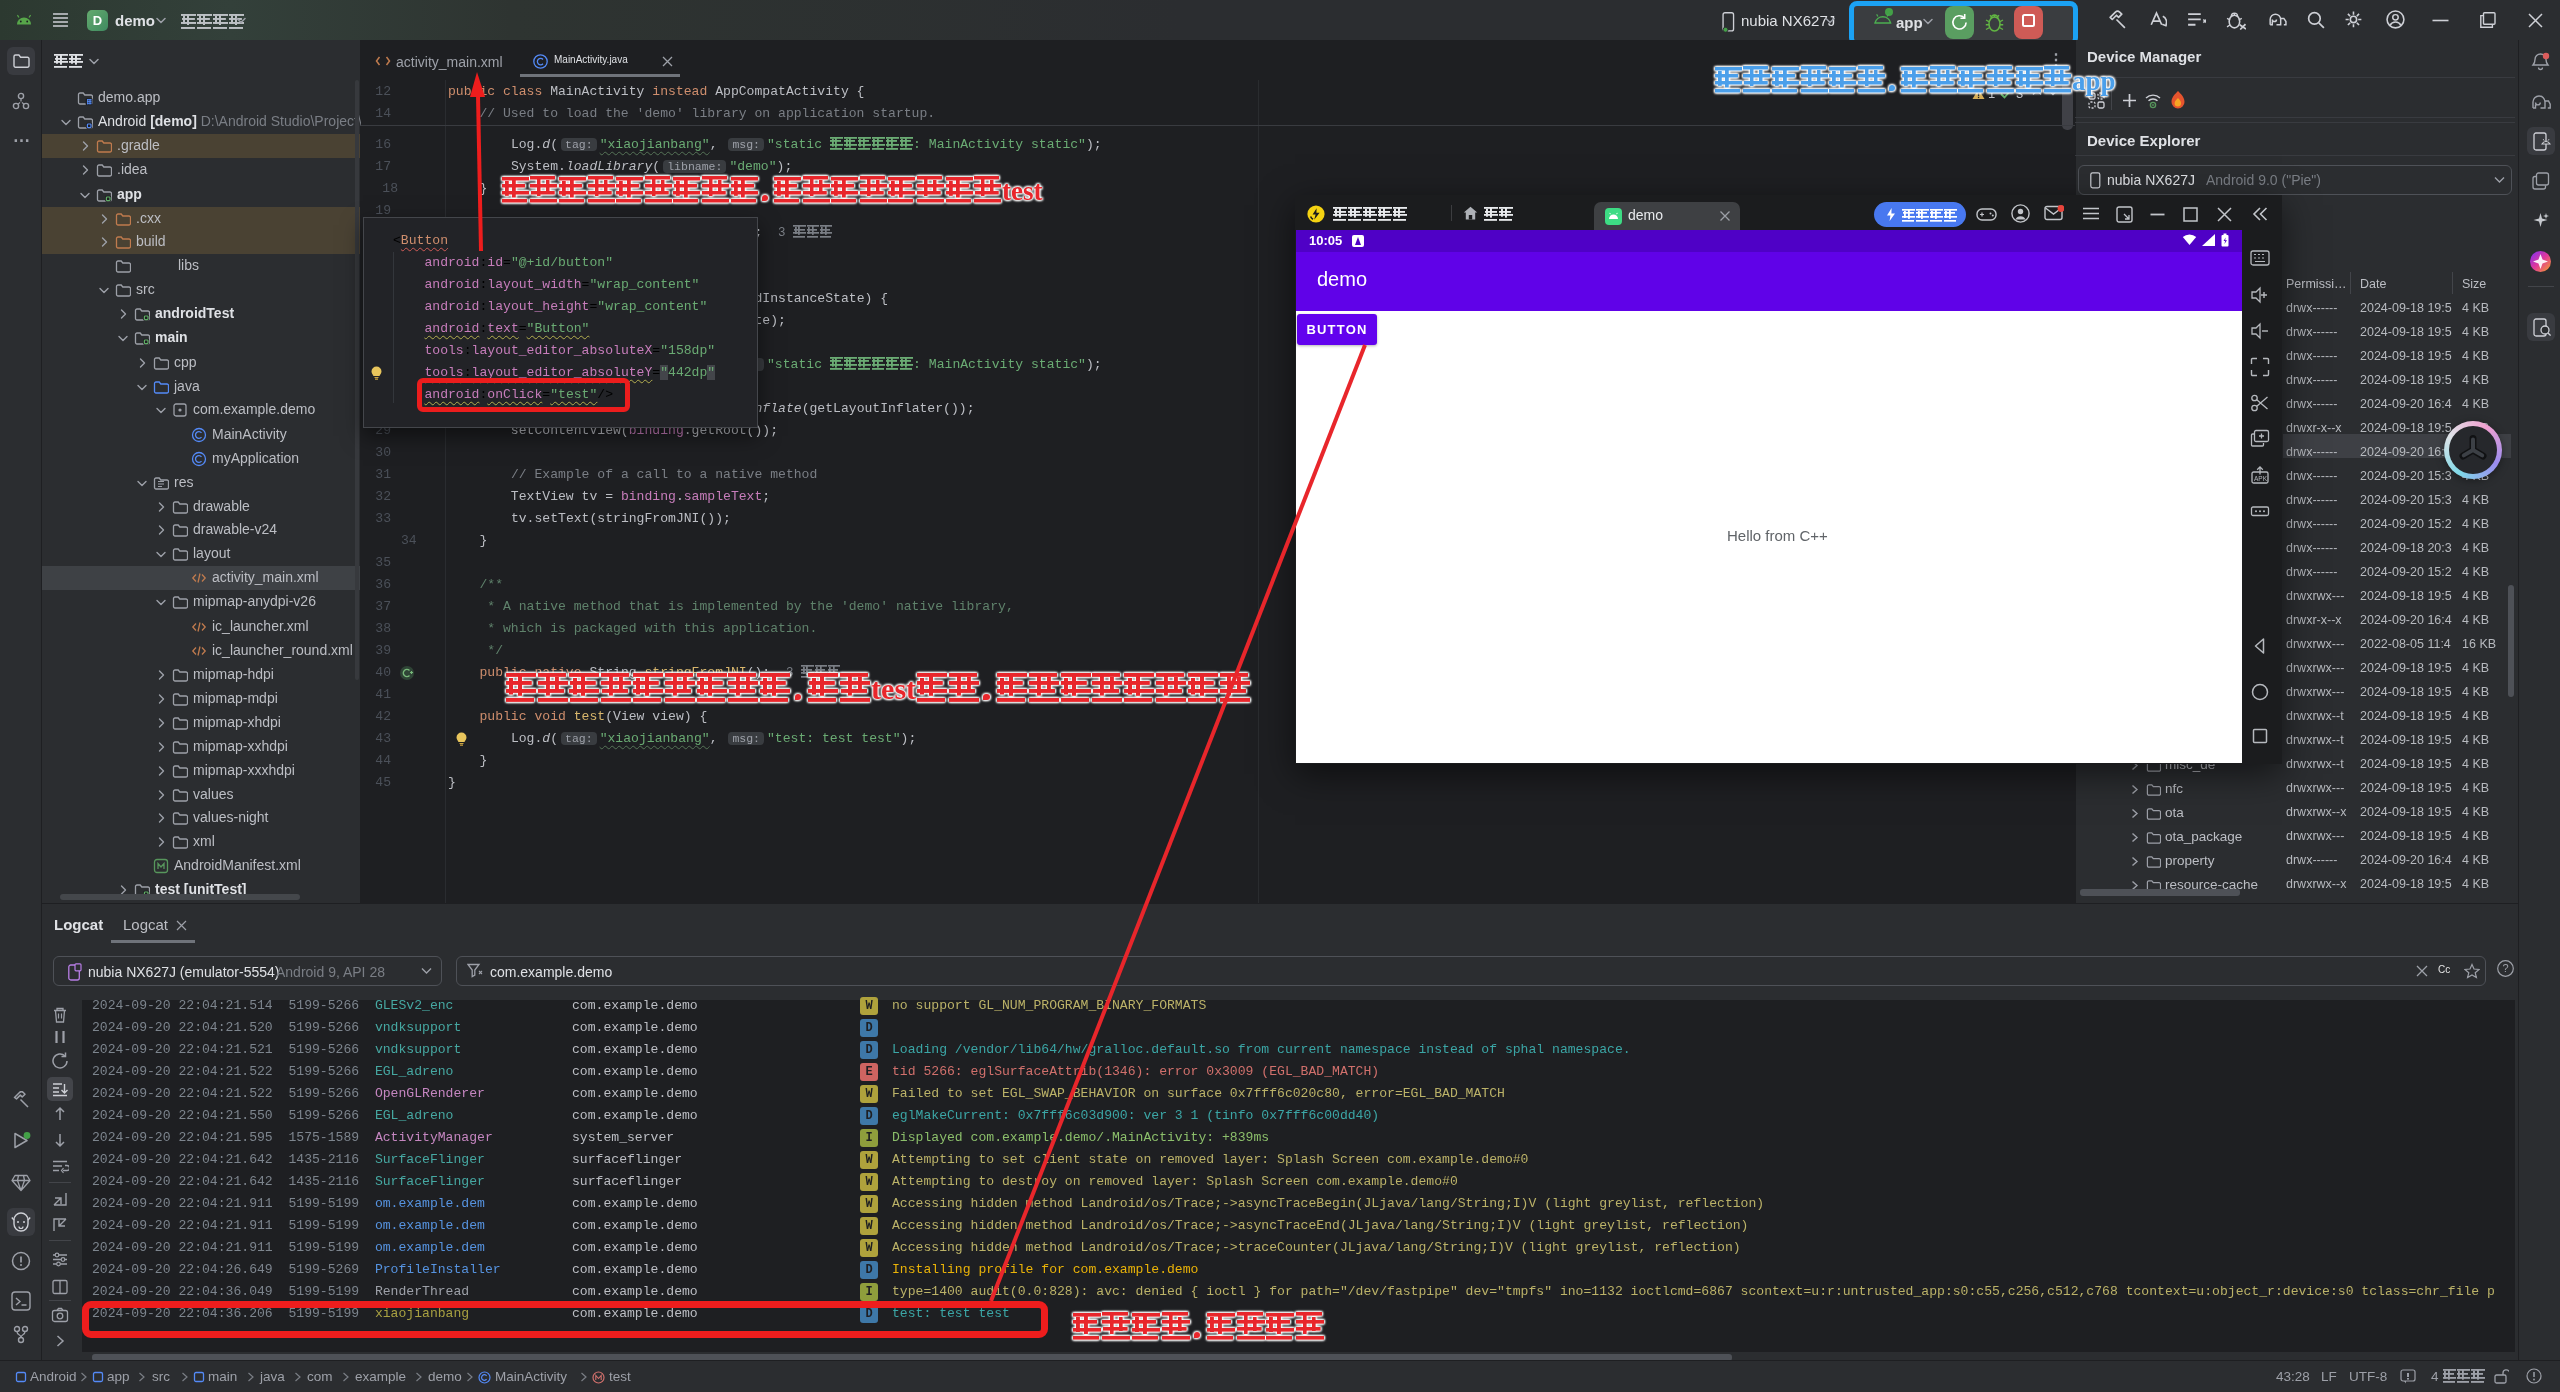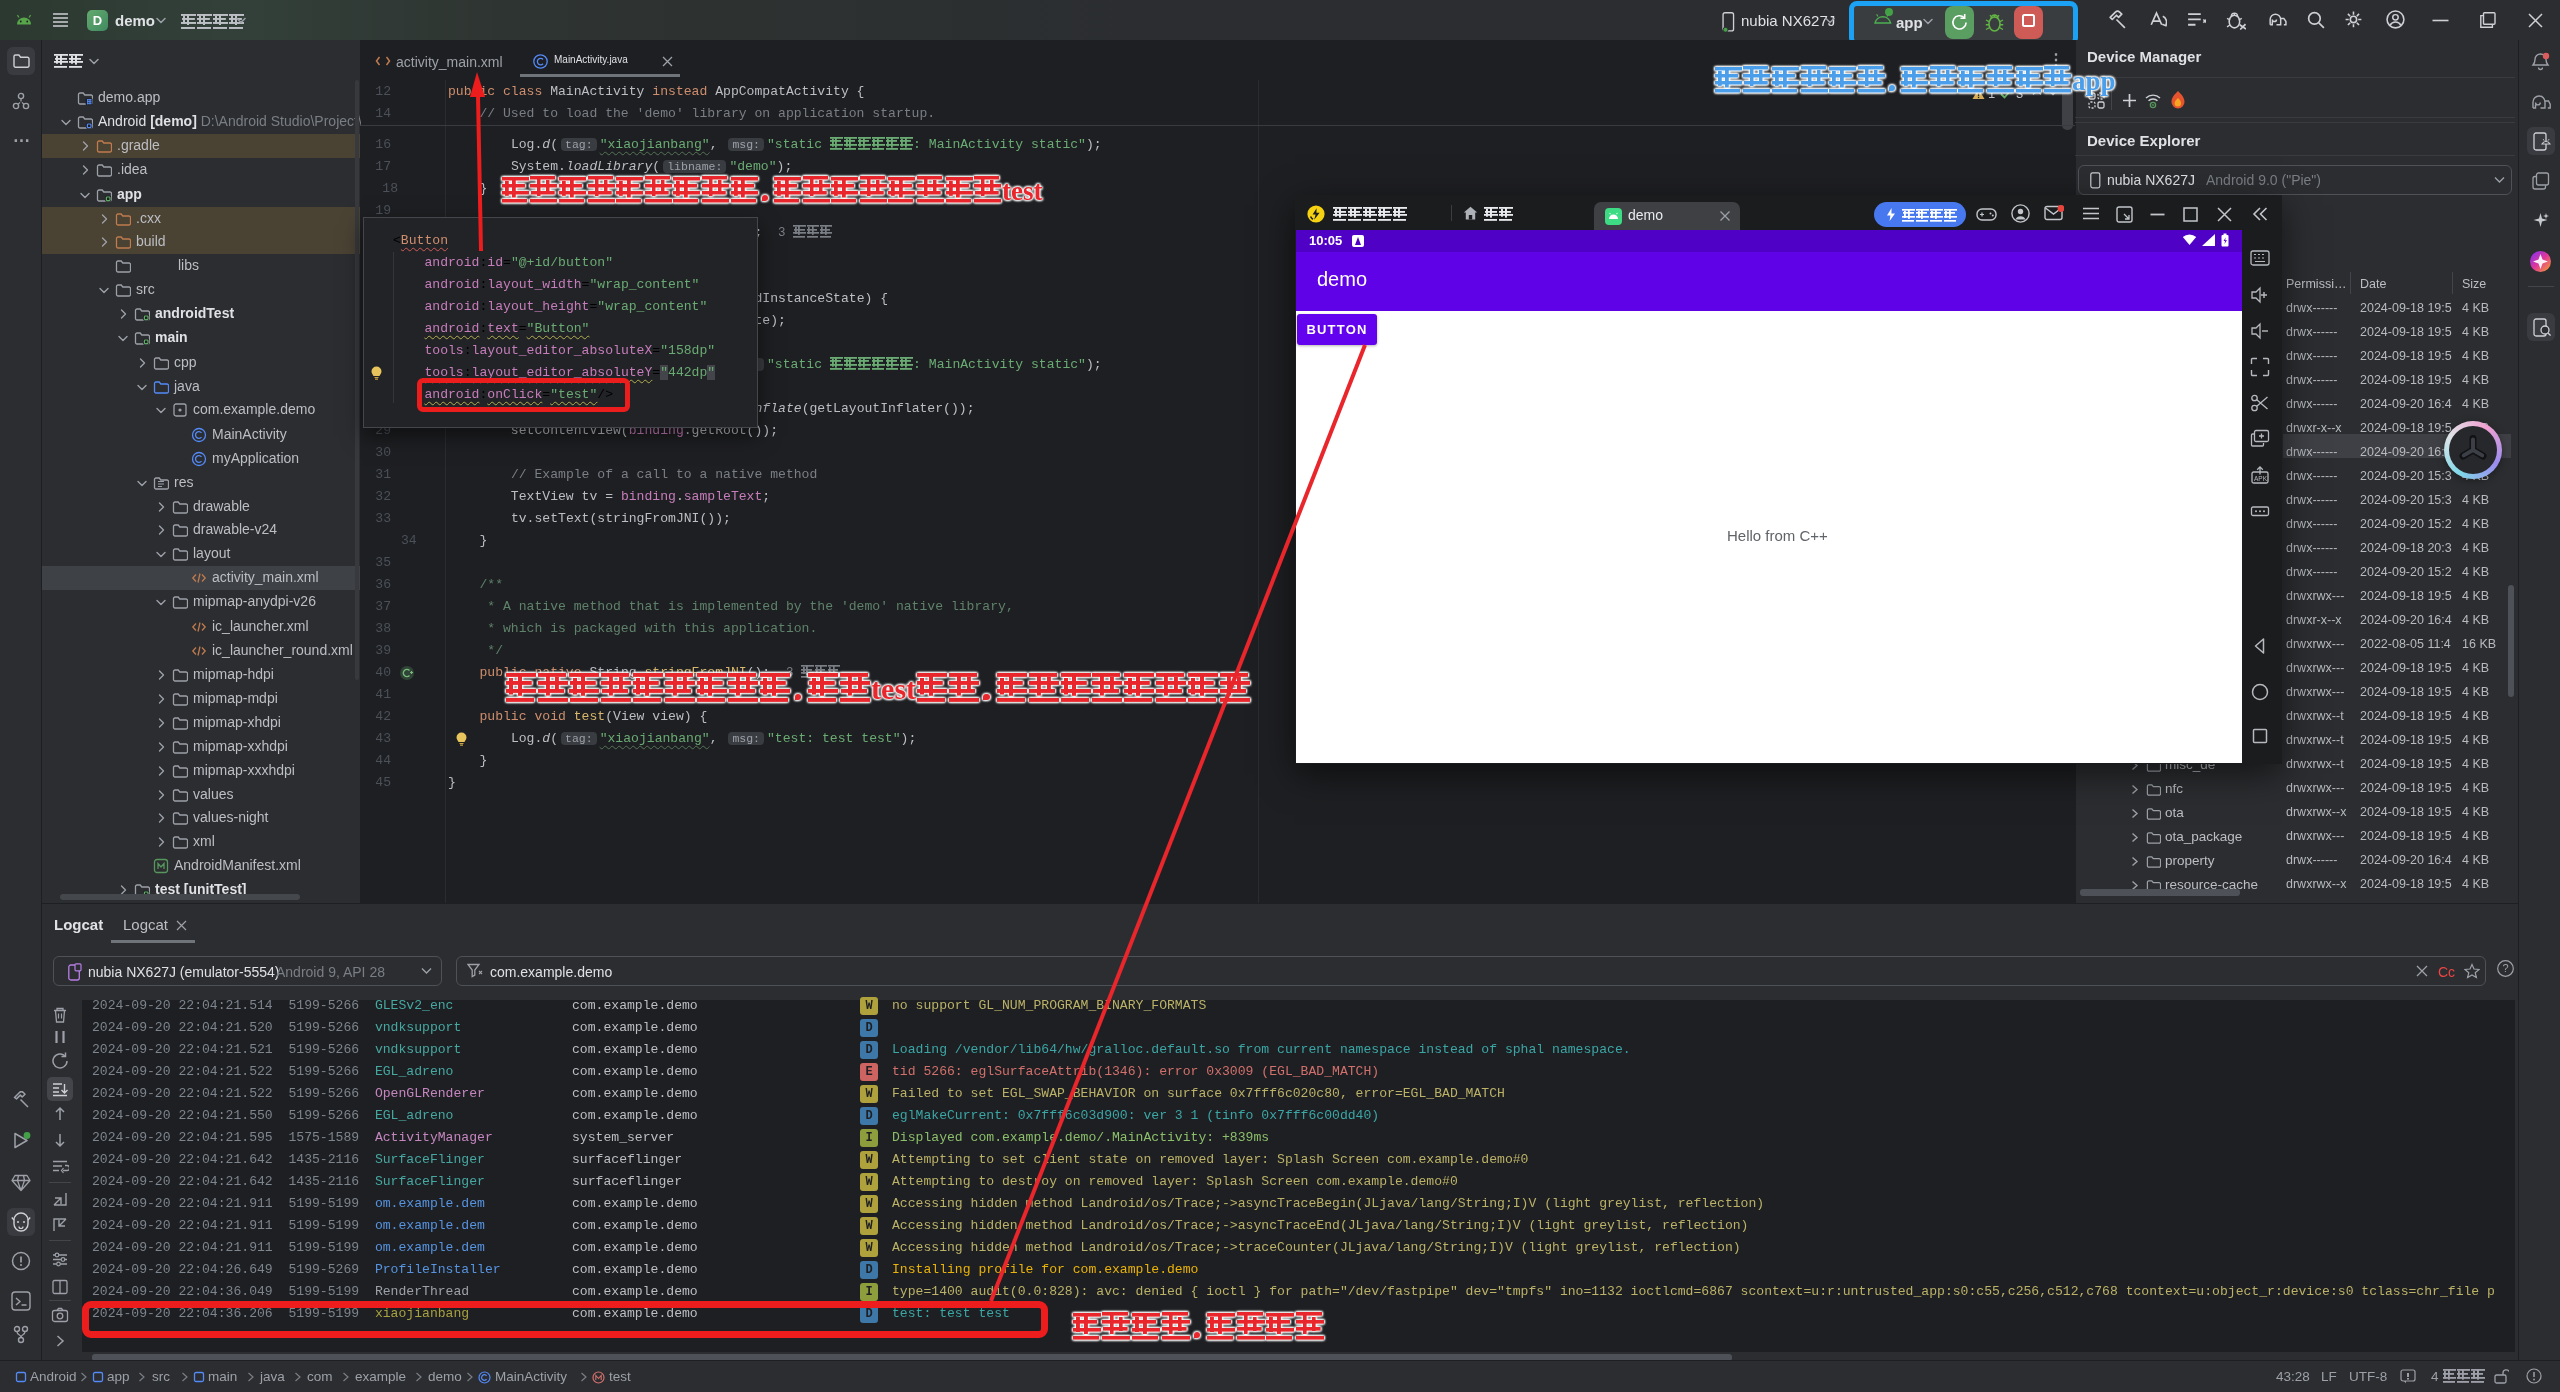--- a/index.html
+++ b/index.html
@@ -862,21 +862,21 @@
     </svg>
 <div class="abs" style="left:456px;top:956px;width:2030px;height:30px;background:#2b2d30;border:1px solid #4e5157;border-radius:6px;"></div>
 <svg class="abs" style="left:467px;top:963px;" width="16" height="15" viewBox="0 0 16 15" fill="none">
       <path d="M1 1.5 h11 l-4.2 5.5 v5 l-2.6 1.5 v-6.5 z" stroke="#9da0a8" stroke-width="1.3" fill="none"></path>
       <path d="M12 11 l3-3 m0 3 l-3-3" stroke="#9da0a8" stroke-width="1.1"></path>
     </svg>
 <div class="abs" style="left:490px;top:964px;color:#dfe1e5;font-size:14px;font-weight:400;white-space:pre;">com.example.demo</div>
 <svg class="abs" style="left:2416px;top:965px;" width="12" height="12" viewBox="0 0 12 12" fill="none">
       <path d="M1 1 L11 11 M11 1 L1 11" stroke="#9da0a8" stroke-width="1.3"></path>
     </svg>
-<div class="abs" style="left:2438px;top:964px;color:#ef4444;font-size:14px;font-weight:400;white-space:pre;">Cc</div>
+<div class="abs" style="left:2438px;top:964px;color:#e5e5e5;font-size:10px;font-weight:400;white-space:pre;">Cc</div>
 <svg class="abs" style="left:2464px;top:963px;" width="16" height="16" viewBox="0 0 16 16" fill="none">
       <path d="M8 1.5 L10 6 L15 6.5 L11.2 9.7 L12.4 14.5 L8 12 L3.6 14.5 L4.8 9.7 L1 6.5 L6 6 z" stroke="#9da0a8" stroke-width="1.2" fill="none"></path>
     </svg>
 <svg class="abs" style="left:2497px;top:960px;" width="17" height="17" viewBox="0 0 17 17" fill="none">
       <circle cx="8.5" cy="8.5" r="7.8" stroke="#9da0a8" stroke-width="1.2"></circle>
       <text x="5.5" y="12" fill="#9da0a8" font-size="11" font-family="Liberation Sans">?</text>
     </svg>
 <svg class="abs" style="left:51px;top:1006px;" width="18" height="18" viewBox="0 0 18 18" fill="none">
       <path d="M3 4.5 h12 M6 4 V2.5 h6 V4 M4.5 4.5 l1 11.5 h7 l1-11.5" stroke="#9da0a8" stroke-width="1.3" fill="none"></path>
       <path d="M7.5 7.5 v5 M10.5 7.5 v5" stroke="#9da0a8" stroke-width="1.2"></path>

